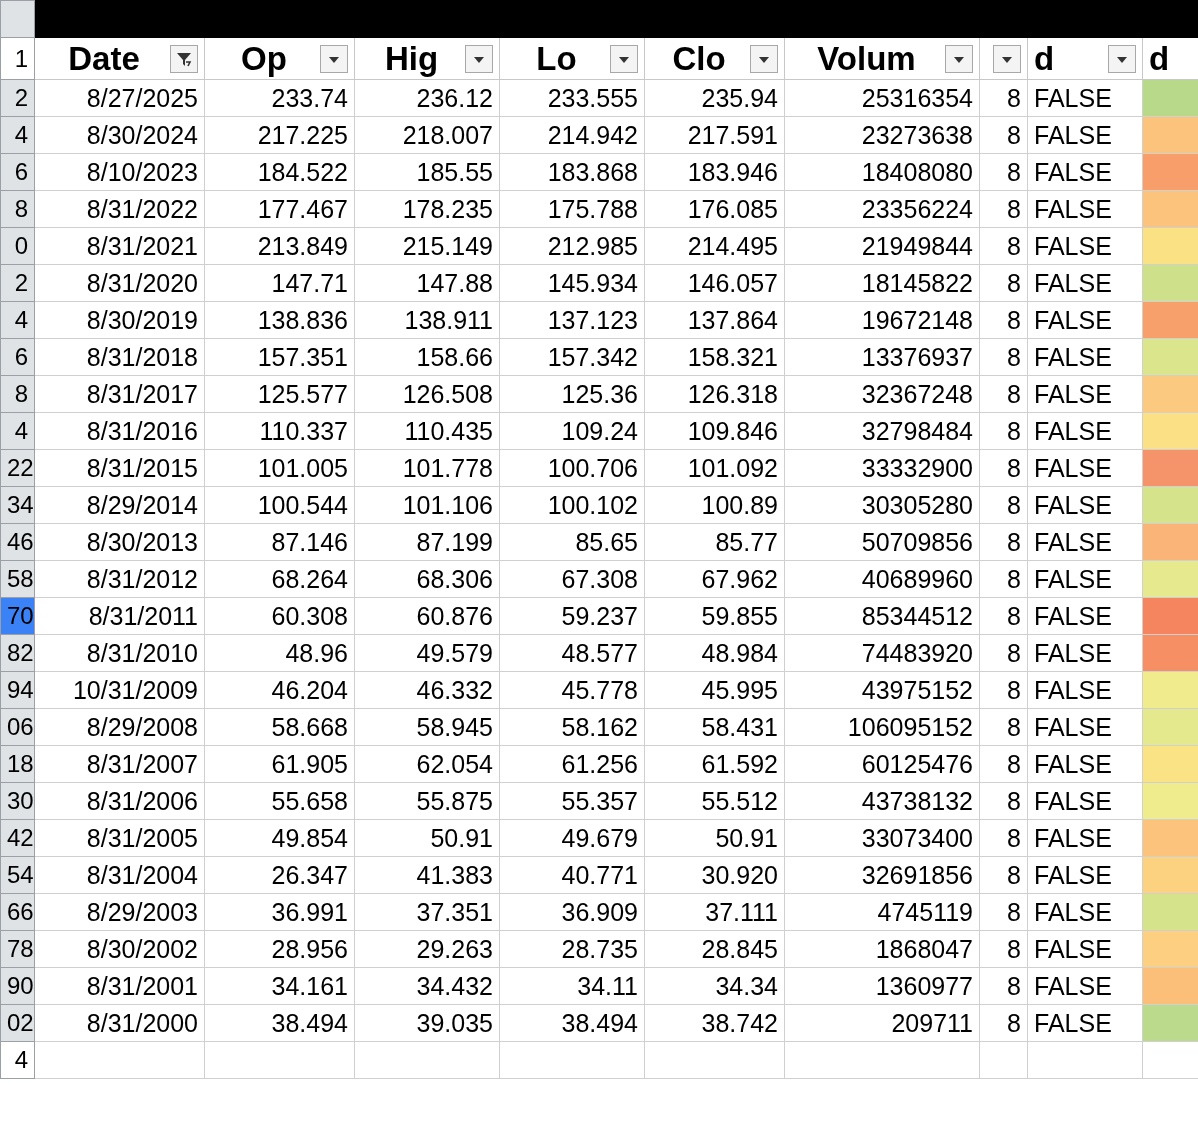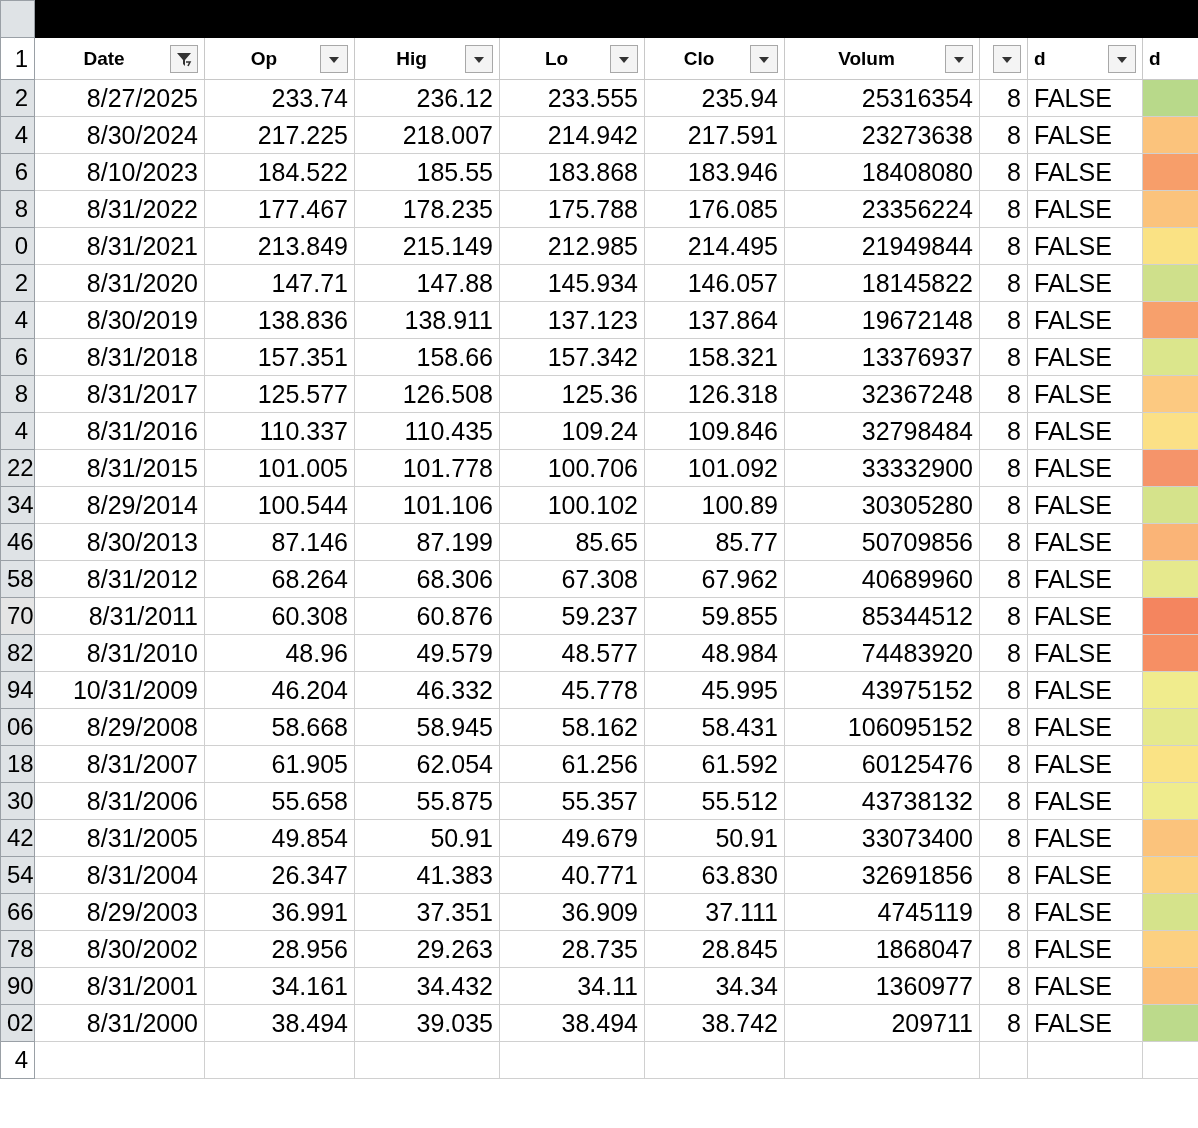--- a/index.html
+++ b/index.html
@@ -34,21 +34,21 @@
   
   .rowhdr {
     background: #dfe3e6;
     color: #000;
     text-align: right;
     font-size: 24px;
     border: 1px solid #9aa0a6 !important;
     padding-right: 4px;
   }
   .rowhdr.sel {
-    background: #e5e5e5;
+    background: #3b82f6;
   }
   
   .topband td {
     background: #000000;
     border: 1px solid #000000 !important;
     height: 14px;
     padding: 0;
   }
   .topband td.rowhdr {
     background: #dfe3e6;
@@ -63,21 +63,21 @@
   }
   .hcell {
     display: flex;
     align-items: center;
     justify-content: space-between;
     width: 100%;
     height: 32px;
   }
   .hlabel {
     font-weight: bold;
-    font-size: 19px;
+    font-size: 33px;
     overflow: hidden;
     white-space: nowrap;
     text-overflow: clip;
     flex: 1 1 auto;
     text-align: center;
   }
   .hlabel.left { text-align: left; }
   .filter-btn {
     flex: 0 0 auto;
     width: 28px;
@@ -475,21 +475,21 @@
           <td class="num">8</td>
           <td class="lft">FALSE</td>
           <td class="pct" style="background: rgb(251, 195, 124);">-2.0%</td>
         </tr>
         <tr>
           <td class="rowhdr">54</td>
           <td class="num">8/31/2004</td>
           <td class="num">26.347</td>
           <td class="num">41.383</td>
           <td class="num">40.771</td>
-          <td class="num">63.830</td>
+          <td class="num">30.920</td>
           <td class="num">32691856</td>
           <td class="num">8</td>
           <td class="lft">FALSE</td>
           <td class="pct" style="background: rgb(252, 209, 128);">-0.5%</td>
         </tr>
         <tr>
           <td class="rowhdr">66</td>
           <td class="num">8/29/2003</td>
           <td class="num">36.991</td>
           <td class="num">37.351</td>

